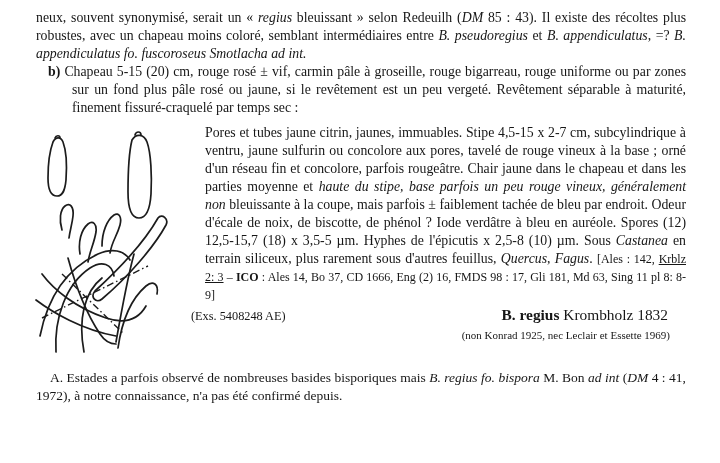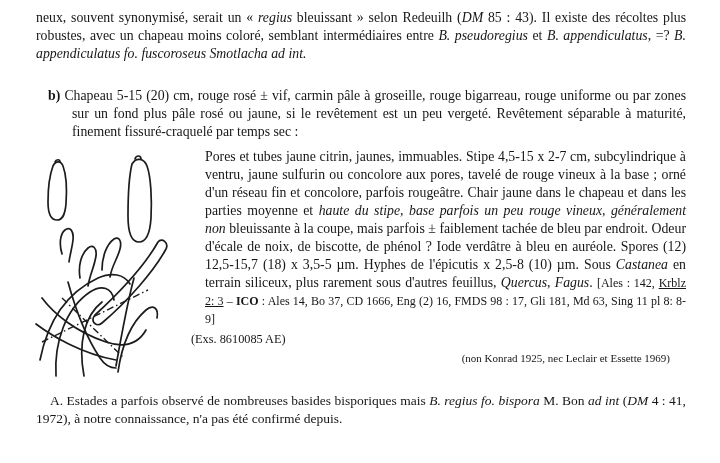--- a/index.html
+++ b/index.html
@@ -14,21 +14,20 @@
   }
   .page {
     position: relative;
     width: 720px; height: 463px;
     padding: 9px 34px 0 36px;
     box-sizing: border-box;
   }
   .para { margin: 0; text-align: justify; }
   .intro { }
   .item-b {
-    margin-top: 24px;
     padding-left: 36px;
     text-indent: -24px;
   }
   .b-label { font-weight: bold; }
   .desc-section {
     position: relative;
     margin-top: 7px;
   }
   .figure-svg {
     position: absolute;
@@ -94,21 +93,22 @@
       </g>
       <g fill="none" stroke="#1c1c1c" stroke-width="1.4" stroke-dasharray="7 3 1.5 3">
         <path d="M16 192 L122 140"></path>
         <path d="M36 148 L98 208"></path>
       </g>
     </svg>
 
     <p class="para desc"><span>Pores et tubes jaune citrin, jaunes, immuables. Stipe 4,5-15 x 2-7 cm, subcylindrique à ventru, jaune sulfurin ou concolore aux pores, tavelé de rouge vineux à la base ; orné d'un réseau fin et concolore, parfois rougeâtre. Chair jaune dans le chapeau et dans les parties moyenne et </span><span class="r-i">haute du stipe, base parfois un peu rouge vineux, généralement non</span><span> bleuissante à la coupe, mais parfois ± faiblement tachée de bleu par endroit. Odeur d'écale de noix, de biscotte, de phénol ? Iode verdâtre à bleu en auréole. Spores (12) 12,5-15,7 (18) x 3,5-5 µm. Hyphes de l'épicutis x 2,5-8 (10) µm. Sous </span><span class="r-i">Castanea</span><span> en terrain siliceux, plus rarement sous d'autres feuillus, </span><span class="r-i">Quercus</span><span>, </span><span class="r-i">Fagus</span><span>. </span><span class="r-m">[Ales : 142, </span><span class="r-m r-u">Krblz 2: 3</span><span class="r-m"> – </span><span class="r-m r-b">ICO</span><span class="r-m"> : Ales 14, Bo 37, CD 1666, Eng (2) 16, FMDS 98 : 17, Gli 181, Md 63, Sing 11 pl 8: 8-9]</span></p>
 
     <div class="species-row">
-      <span class="exs">(Exs. 8610085 AE)</span>
+      <span class="exs">(Exs. 5408248 AE)</span>
+      <span class="species"><span class="r-b">B. regius</span><span> Krombholz 1832</span></span>
     </div>
 
     <div class="synonym">(non Konrad 1925, nec Leclair et Essette 1969)</div>
   </div>
 
   <p class="para note"><span>A. Estades a parfois observé de nombreuses basides bisporiques mais </span><span class="r-i">B. regius fo. bispora</span><span> M. Bon </span><span class="r-i">ad int</span><span> (</span><span class="r-i">DM</span><span> 4 : 41, 1972), à notre connaissance, n'a pas été confirmé depuis.</span></p>
 
 </div>
 
 </body></html>

